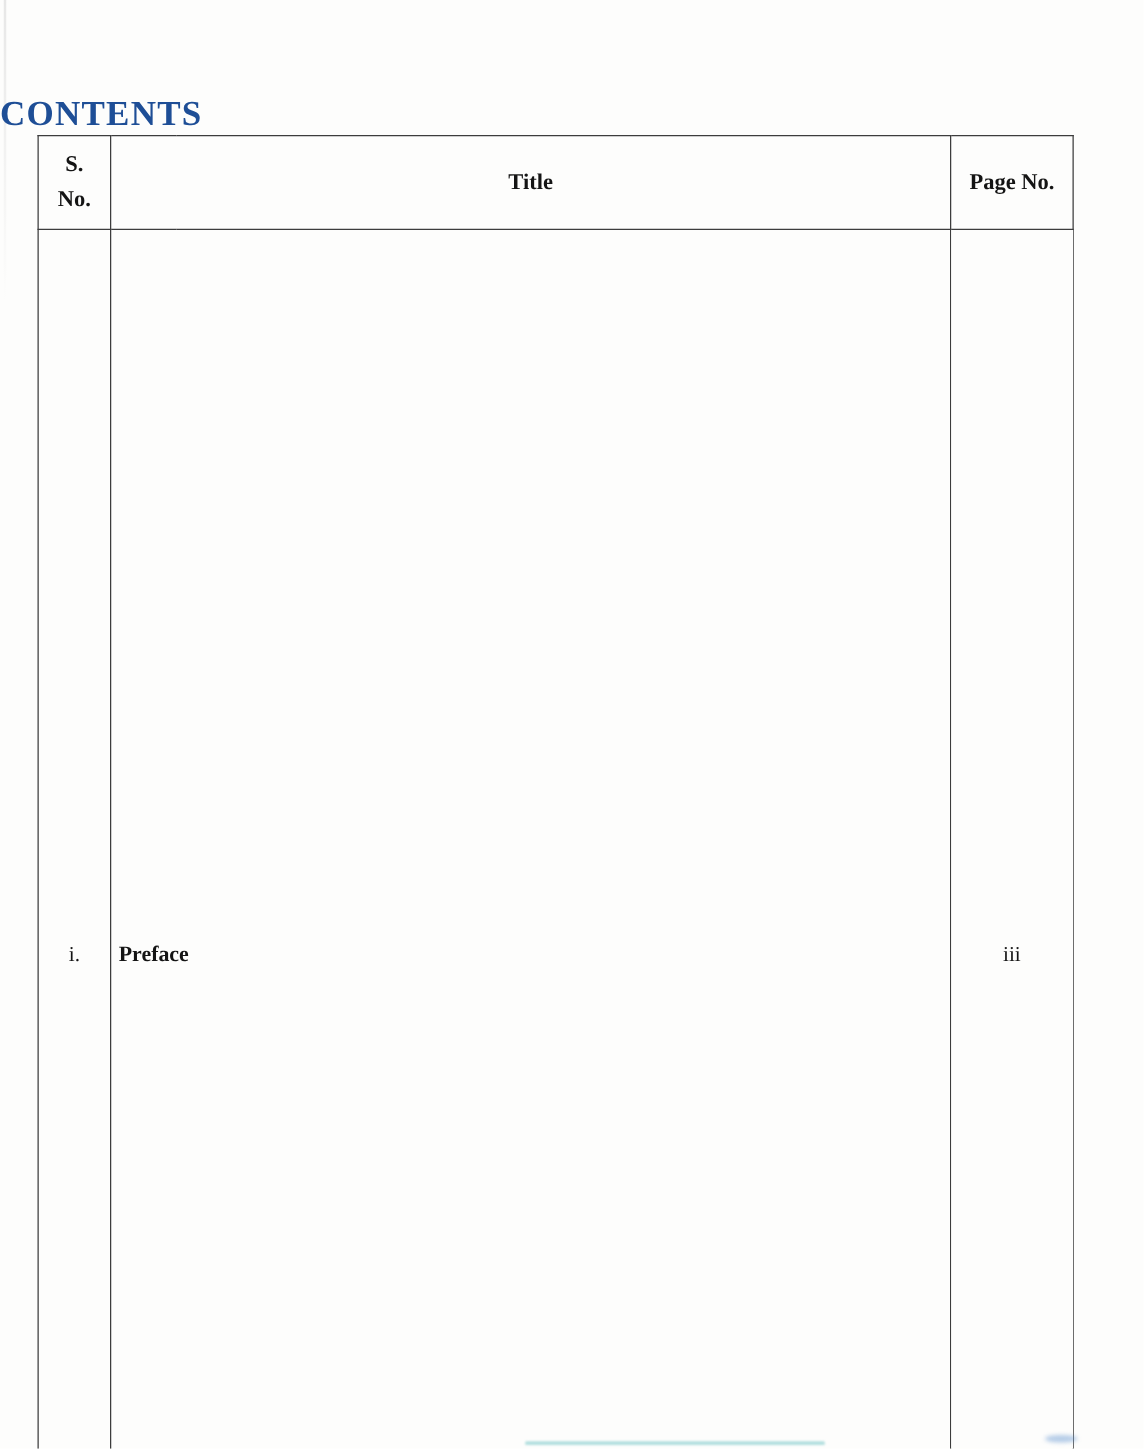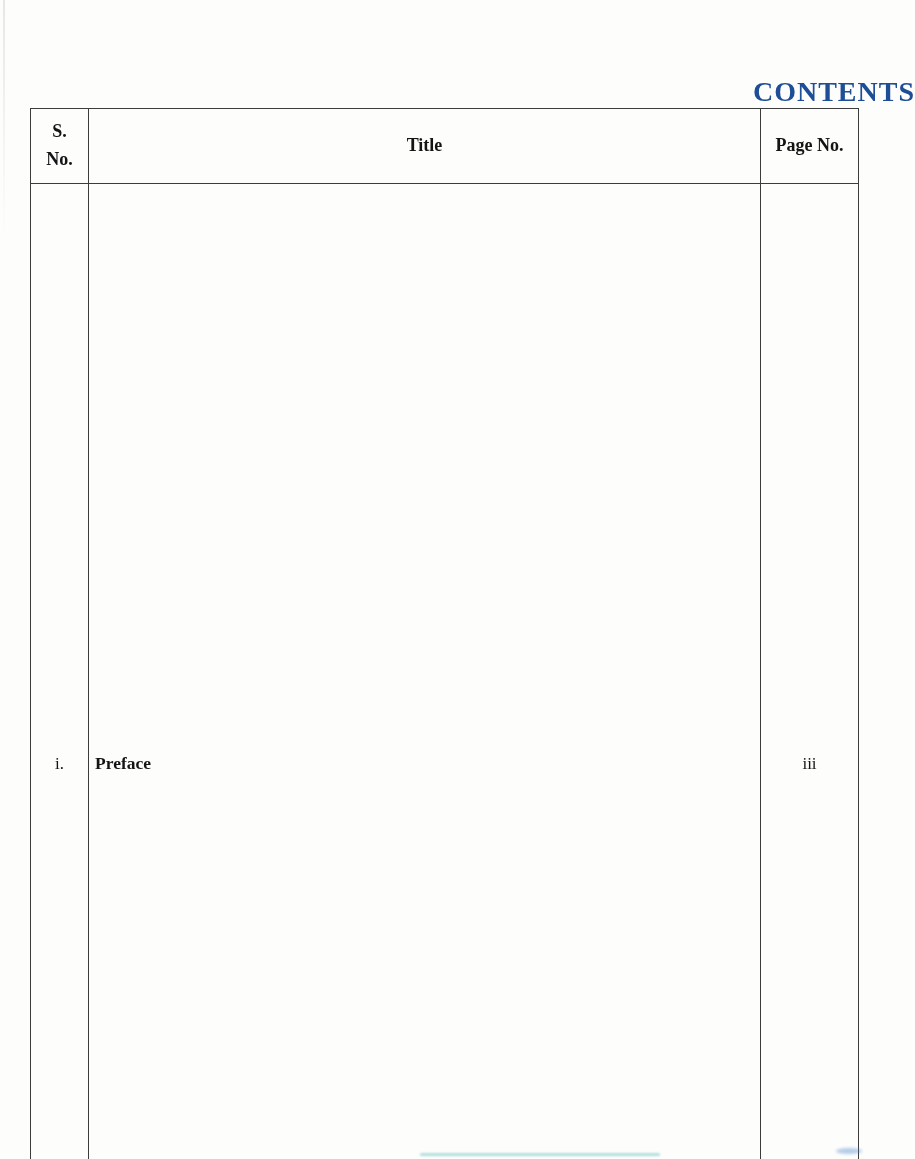--- a/index.html
+++ b/index.html
@@ -22,21 +22,21 @@
     left: 3px; top: 0;
     width: 2px; height: 240px;
     background: linear-gradient(#d8d8d8, rgba(216,216,216,0));
     opacity: .6;
   }
   .heading {
     position: absolute;
     top: 76px;
     left: 0; right: 0;
     margin: 0;
-    text-align: right;
+    text-align: left;
     font-size: 28px;
     font-weight: bold;
     letter-spacing: 1px;
     color: #1e4e96;
   }
   table.toc {
     position: absolute;
     left: 30px;
     top: 108px;
     width: 828px;

